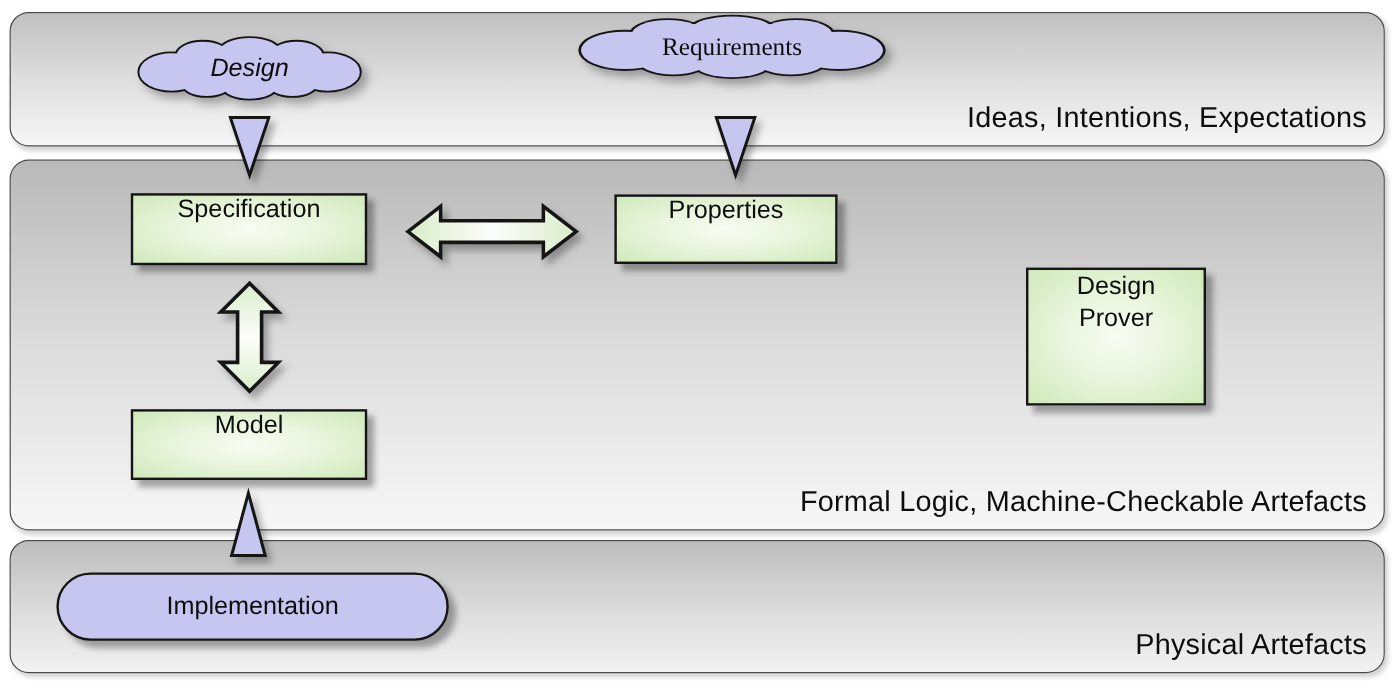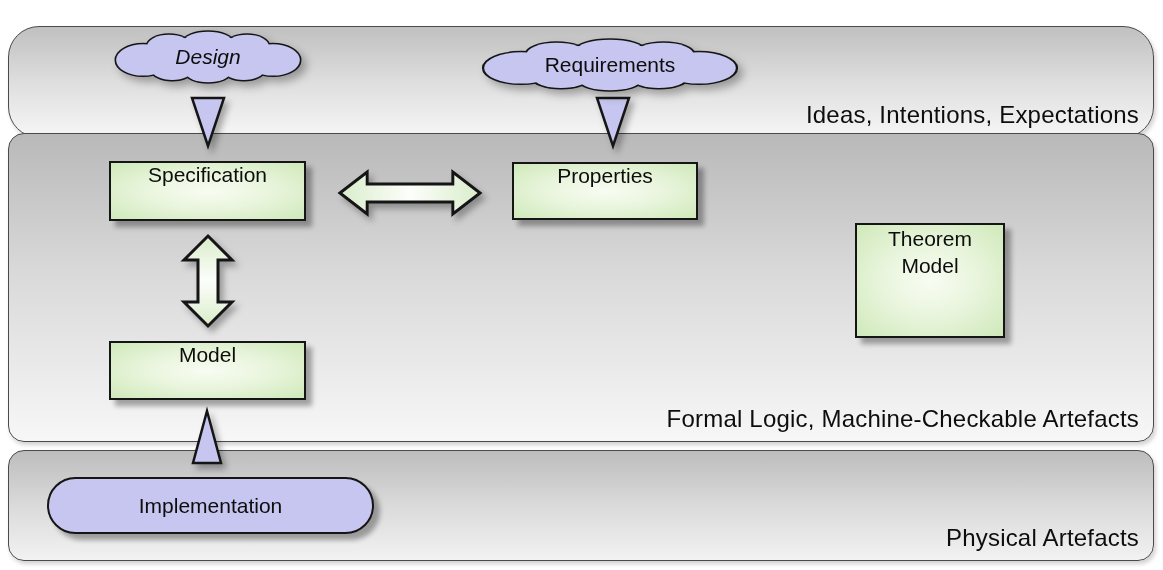--- a/index.html
+++ b/index.html
@@ -6,21 +6,21 @@
   .canvas{
     position:relative;width:1163px;height:570px;background:#ffffff;overflow:hidden;
     font-family:"Liberation Sans",sans-serif;color:#111;
   }
   
   .band{
     position:absolute;left:8px;width:1144px;border:1.5px solid #4a4a4a;border-radius:16px;
     background:linear-gradient(to bottom,#b9b9b9 0%,#d9d9d9 45%,#f7f7f7 100%);
     box-shadow:2px 3px 4px rgba(0,0,0,0.18);
   }
-  .band-ideas{top:26px;height:110px;background:linear-gradient(to bottom,#c0c0c0 0%,#dedede 50%,#f6f6f6 100%);border-radius:31px;}
+  .band-ideas{top:10px;height:110px;background:linear-gradient(to bottom,#c0c0c0 0%,#dedede 50%,#f6f6f6 100%);}
   .band-formal{top:133px;height:307px;}
   .band-physical{top:450px;height:109px;background:linear-gradient(to bottom,#bdbdbd 0%,#dadada 50%,#f2f2f2 100%);text-align:right;}
   .band-label{
     position:absolute;right:14px;bottom:8px;font-size:24px;letter-spacing:0.2px;color:#0d0d0d;white-space:nowrap;
   }
   
   .gbox{
     position:absolute;border:2px solid #151515;
     background:radial-gradient(ellipse at 50% 50%,#f8fcf2 0%,#e9f5dd 45%,#cfe9ba 100%);
     box-shadow:6px 6px 5px rgba(0,0,0,0.33);
@@ -30,21 +30,21 @@
   .box-specification{left:109px;top:161px;width:193px;height:56px;}
   .box-properties{left:512px;top:162px;width:182px;height:54px;}
   .box-model{left:109px;top:341px;width:193px;height:55px;}
   .box-theorem{left:855px;top:223px;width:146px;height:111px;}
   .box-theorem .node-label{width:110px;line-height:1.3;}
   
   .cloud{position:absolute;}
   .cloud svg{position:absolute;left:0;top:0;width:100%;height:100%;overflow:visible;
     filter:drop-shadow(5px 5px 4px rgba(0,0,0,0.30));}
   .cloud-design{left:108px;top:28px;width:200px;height:58px;font-style:italic;}
-  .cloud-requirements{left:473px;top:36px;width:274px;height:58px;}
+  .cloud-requirements{left:473px;top:10px;width:274px;height:58px;font-family:Liberation Serif, serif;}
   .cloud .node-label{position:absolute;inset:0;display:flex;align-items:center;justify-content:center;
     font-size:21px;color:#0d0d0d;}
   .cloud-stroke{fill:#c6c6f0;stroke:#151515;stroke-width:4;}
   .cloud-fill{fill:#c6c6f0;stroke:none;}
   .pill{
     position:absolute;left:47px;top:477px;width:323px;height:53px;
     background:#c6c6f0;border:2.5px solid #151515;border-radius:29px;
     box-shadow:6px 6px 5px rgba(0,0,0,0.33);
     display:flex;align-items:center;justify-content:center;font-size:21px;color:#0d0d0d;
   }
@@ -134,20 +134,20 @@
   <div class="gbox box-specification">
     <div class="node-label">Specification</div>
   </div>
   <div class="gbox box-model">
     <div class="node-label">Model</div>
   </div>
   <div class="gbox box-properties">
     <div class="node-label">Properties</div>
   </div>
   <div class="gbox box-theorem">
-    <div class="node-label">Theorem Model</div>
+    <div class="node-label">Design Prover</div>
   </div>
 
   <div class="pill">
     <div class="node-label">Implementation</div>
   </div>
 
 </div>
 
 </body></html>

